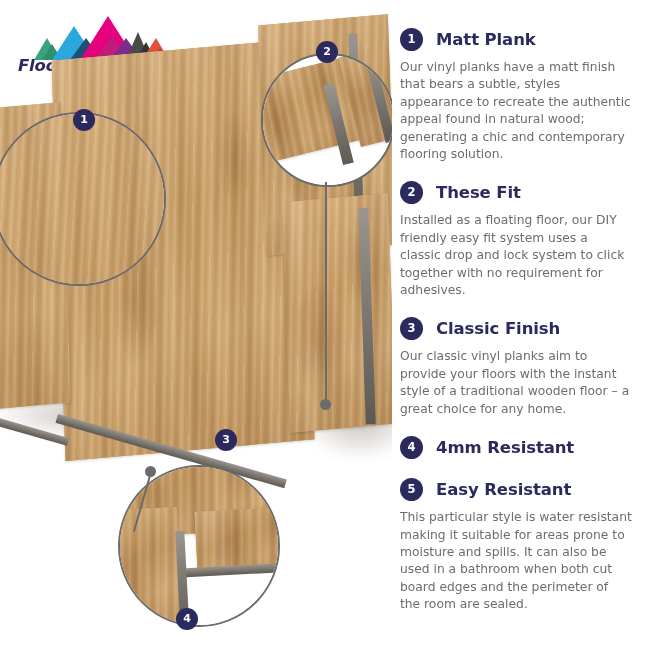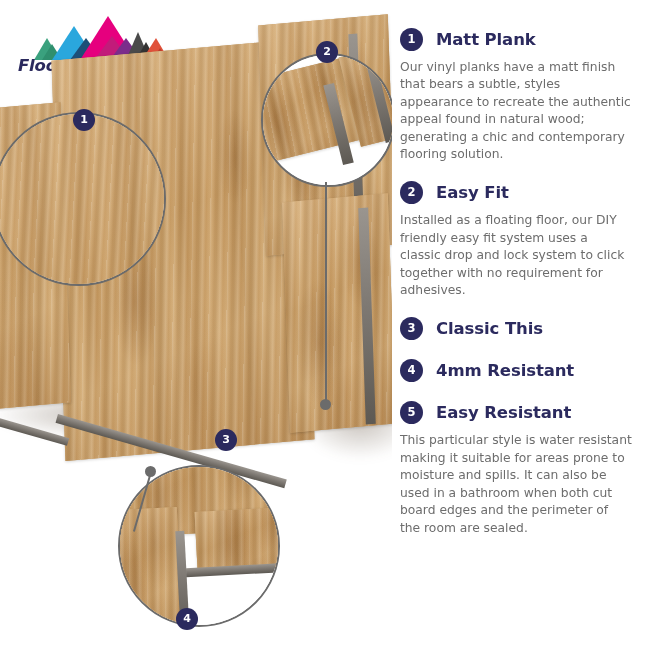--- a/index.html
+++ b/index.html
@@ -282,30 +282,31 @@
       <div class="feature-head">
         <div class="badge">1</div>
         <div class="feature-title">Matt Plank</div>
       </div>
       <div class="feature-body">Our vinyl planks have a matt finish that bears a subtle, styles appearance to recreate the authentic appeal found in natural wood; generating a chic and contemporary flooring solution.</div>
     </div>
 
     <div class="feature">
       <div class="feature-head">
         <div class="badge">2</div>
-        <div class="feature-title">Easy Fit</div>
+        <div class="feature-title">These Fit</div>
       </div>
       <div class="feature-body">Installed as a floating floor, our DIY friendly easy fit system uses a classic drop and lock system to click together with no requirement for adhesives.</div>
     </div>
 
     <div class="feature">
       <div class="feature-head">
         <div class="badge">3</div>
-        <div class="feature-title">Classic This</div>
-      </div>
+        <div class="feature-title">Classic Finish</div>
+      </div>
+      <div class="feature-body">Our classic vinyl planks aim to provide your floors with the instant style of a traditional wooden floor – a great choice for any home.</div>
     </div>
 
     <div class="feature">
       <div class="feature-head">
         <div class="badge">4</div>
         <div class="feature-title">4mm Resistant</div>
       </div>
     </div>
 
     <div class="feature">

